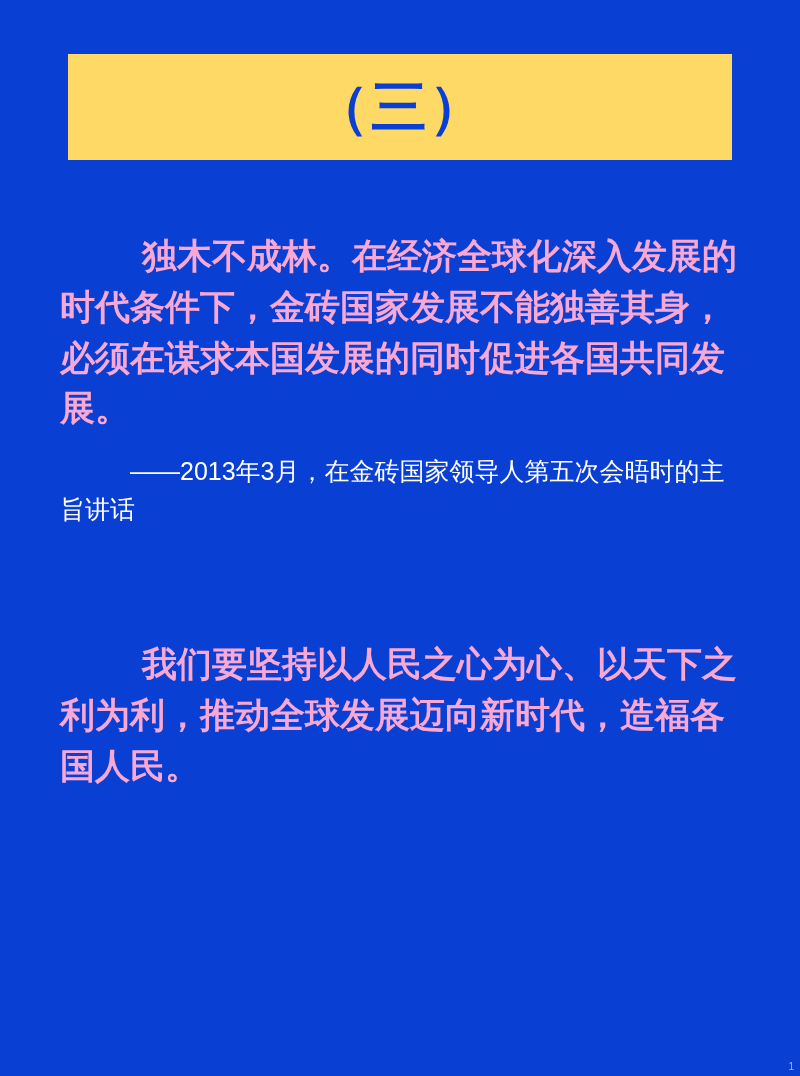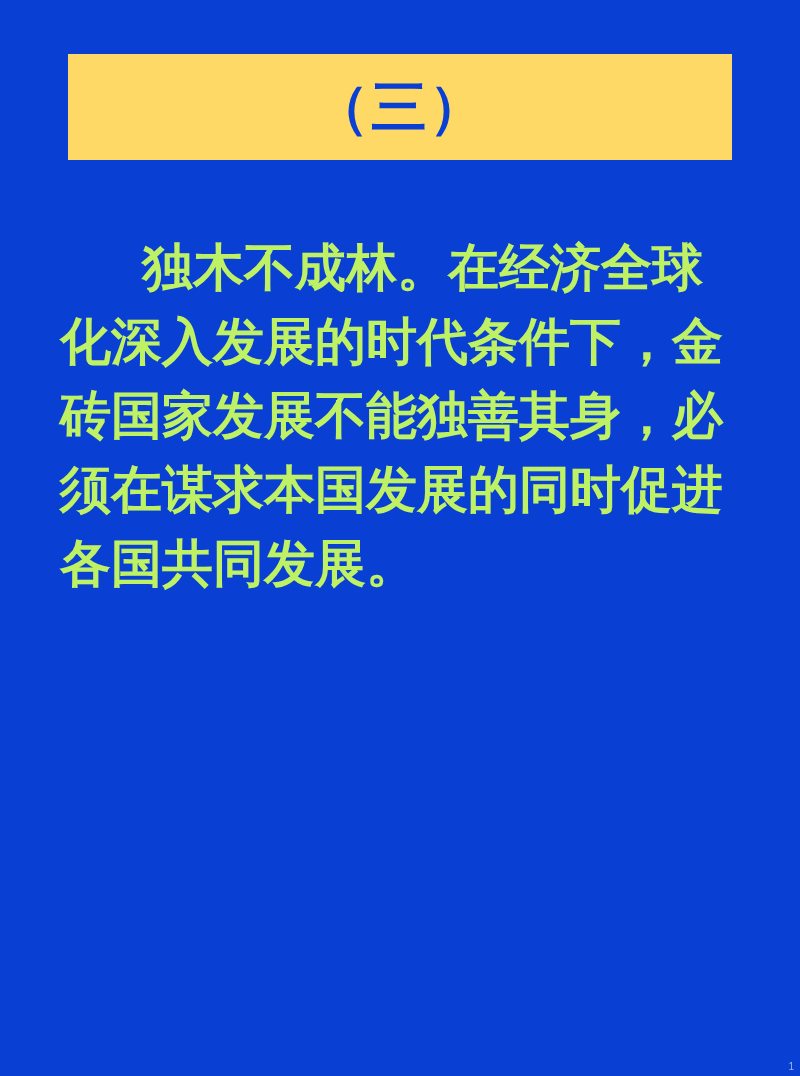--- a/index.html
+++ b/index.html
@@ -44,23 +44,23 @@
   .content {
     position: absolute;
     left: 60px;
     top: 232px;
     width: 684px;
   }
   .quote-block {
     margin-bottom: 50px;
   }
   .quote-text {
-    color: #bef264;
+    color: #f9a8d4;
     font-family: "Liberation Serif", serif;
-    font-size: 51px;
+    font-size: 35px;
     font-weight: bold;
     line-height: 1.45;
     text-indent: 82px;
     letter-spacing: 0px;
     margin: 0 0 18px 0;
   }
   .quote-source {
     color: #ffffff;
     font-family: "Liberation Sans", sans-serif;
     font-size: 25px;
@@ -86,24 +86,26 @@
 <div class="page">
 
   <div class="header-banner">
     <div class="header-title">（三）</div>
   </div>
 
   <div class="content">
 
     <div class="quote-block">
       <p class="quote-text">独木不成林。在经济全球化深入发展的时代条件下，金砖国家发展不能独善其身，必须在谋求本国发展的同时促进各国共同发展。</p>
+      <p class="quote-source">——2013年3月，在金砖国家领导人第五次会晤时的主旨讲话</p>
     </div>
 
     <div class="gap"></div>
 
     <div class="quote-block">
+      <p class="quote-text">我们要坚持以人民之心为心、以天下之利为利，推动全球发展迈向新时代，造福各国人民。</p>
     </div>
 
   </div>
 
   <div class="page-number">1</div>
 
 </div>
 
 </body></html>

